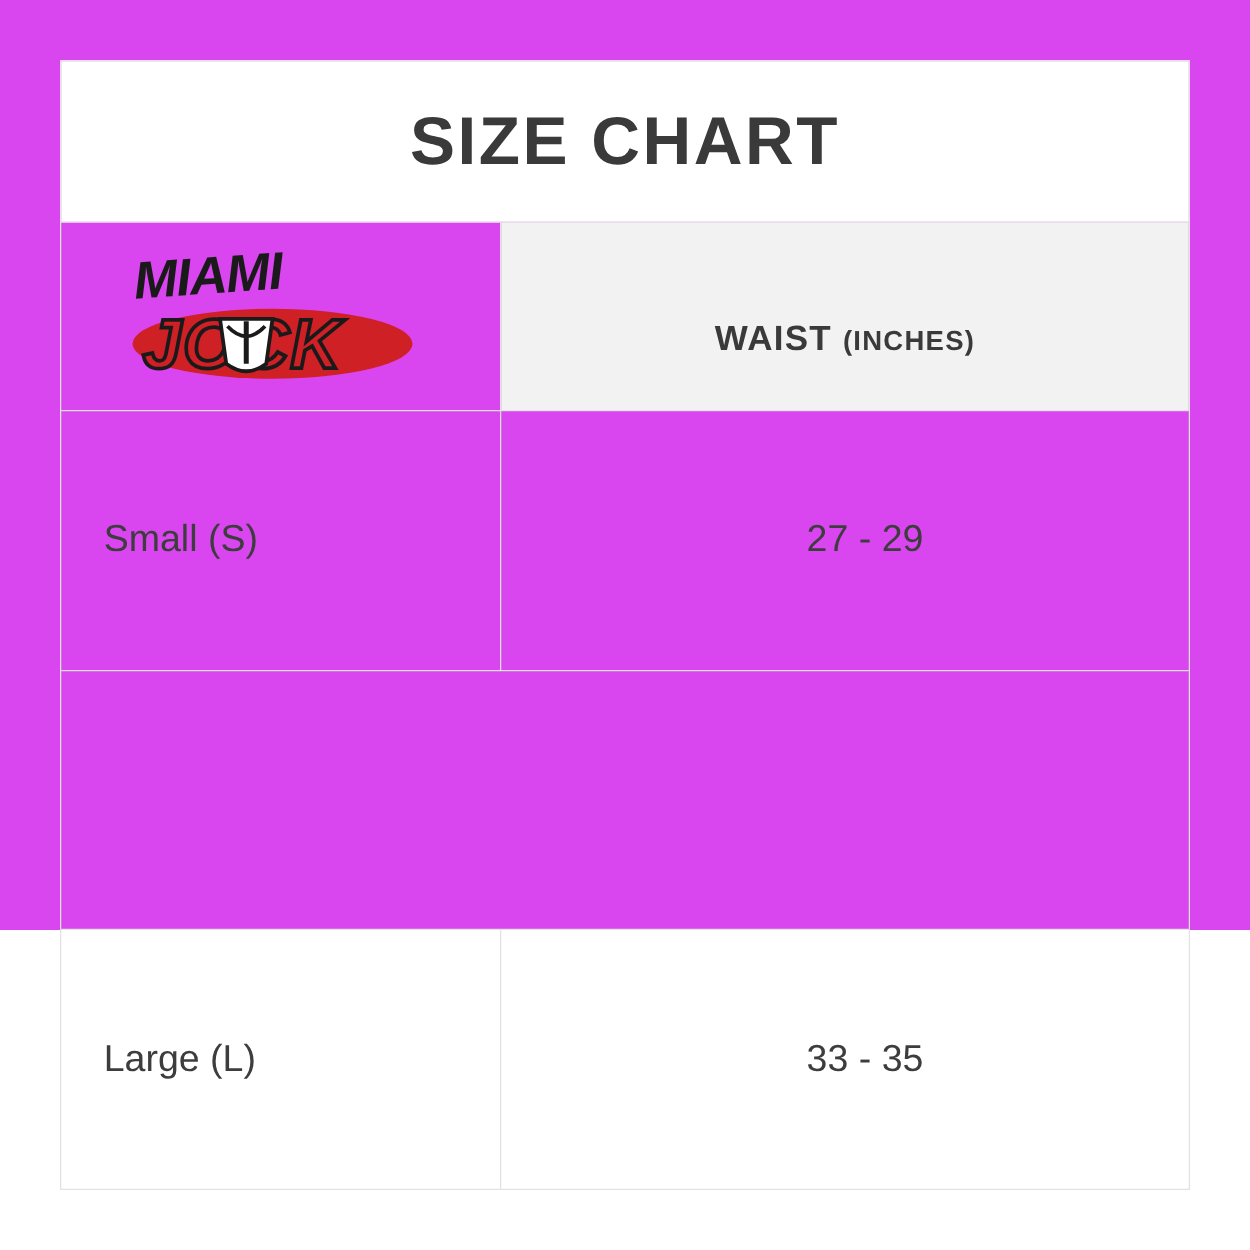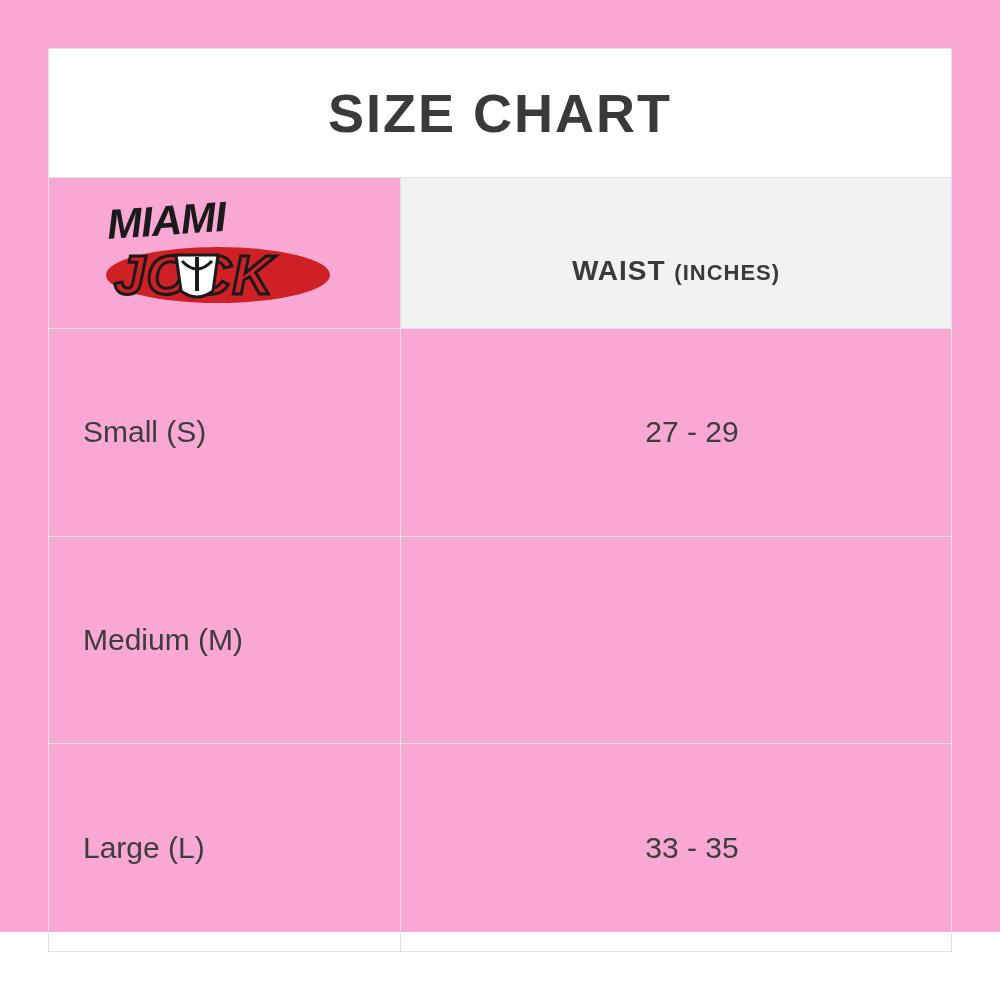--- a/index.html
+++ b/index.html
@@ -6,22 +6,22 @@
     margin: 0;
     padding: 0;
     background: #ffffff;
     width: 1000px;
     height: 1000px;
     font-family: "Liberation Sans", sans-serif;
   }
   #page {
     position: relative;
     width: 1000px;
-    height: 932px;
-    background: #f9a8d4;
+    height: 744px;
+    background: #d946ef;
     box-sizing: border-box;
   }
   .chart-wrap {
     position: absolute;
     left: 48px;
     top: 48px;
     width: 904px;
     height: 904px;
     border: 1px solid #e2e2e2;
     box-sizing: border-box;
@@ -144,23 +144,20 @@
     <div class="data-row">
       <div class="col-left">
         <div class="size-name">Small (S)</div>
       </div>
       <div class="col-right">
         <div class="size-value">27 - 29</div>
       </div>
     </div>
 
     <div class="data-row">
-      <div class="col-left">
-        <div class="size-name">Medium (M)</div>
-      </div>
     </div>
 
     <div class="data-row">
       <div class="col-left">
         <div class="size-name">Large (L)</div>
       </div>
       <div class="col-right">
         <div class="size-value">33 - 35</div>
       </div>
     </div>

